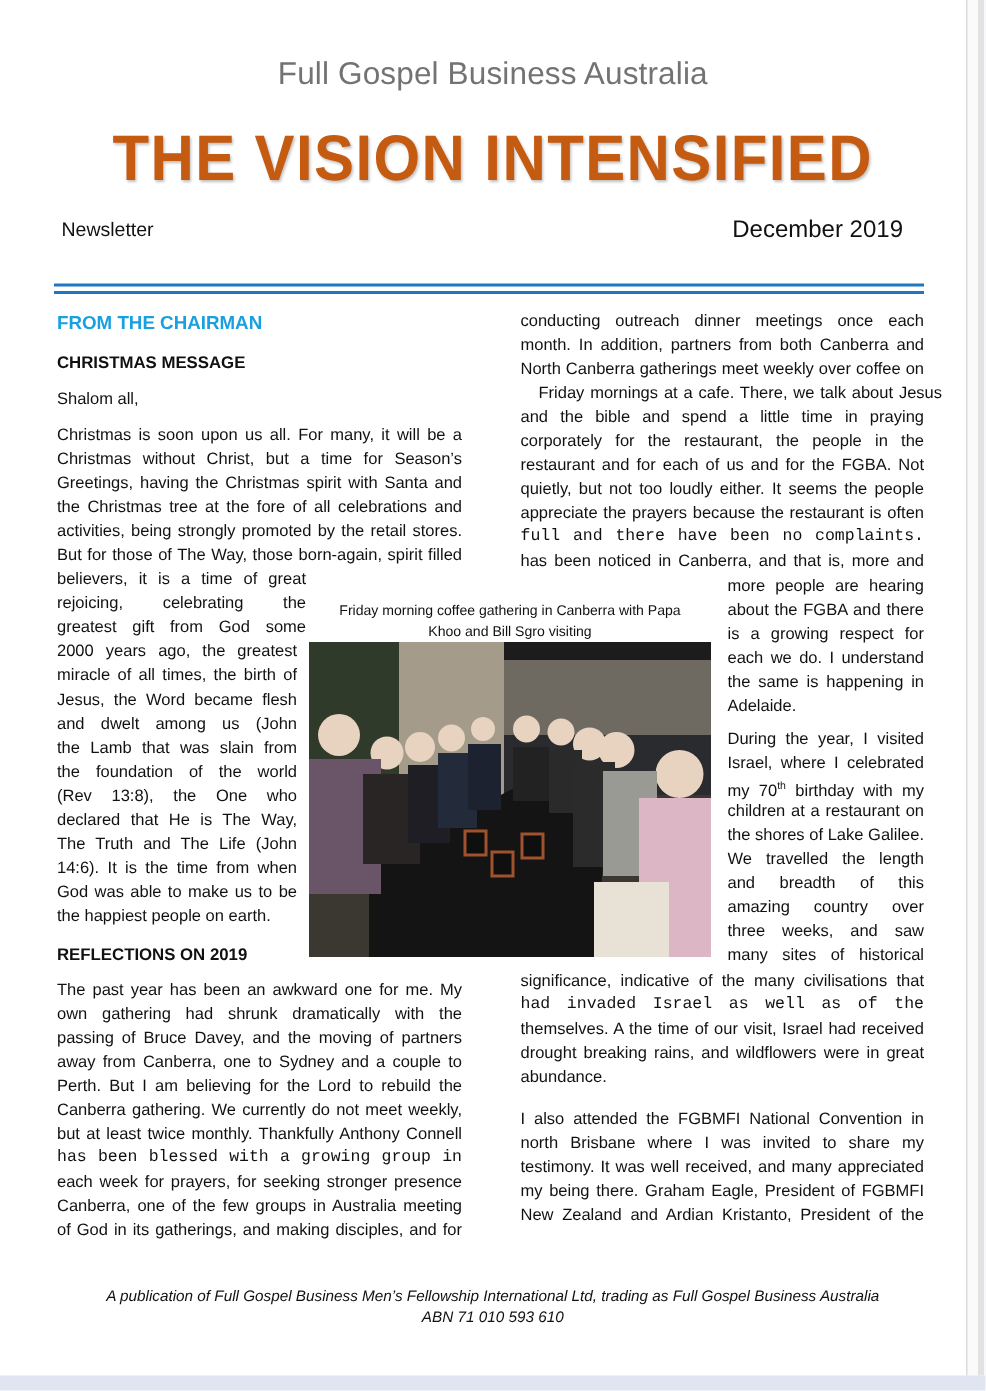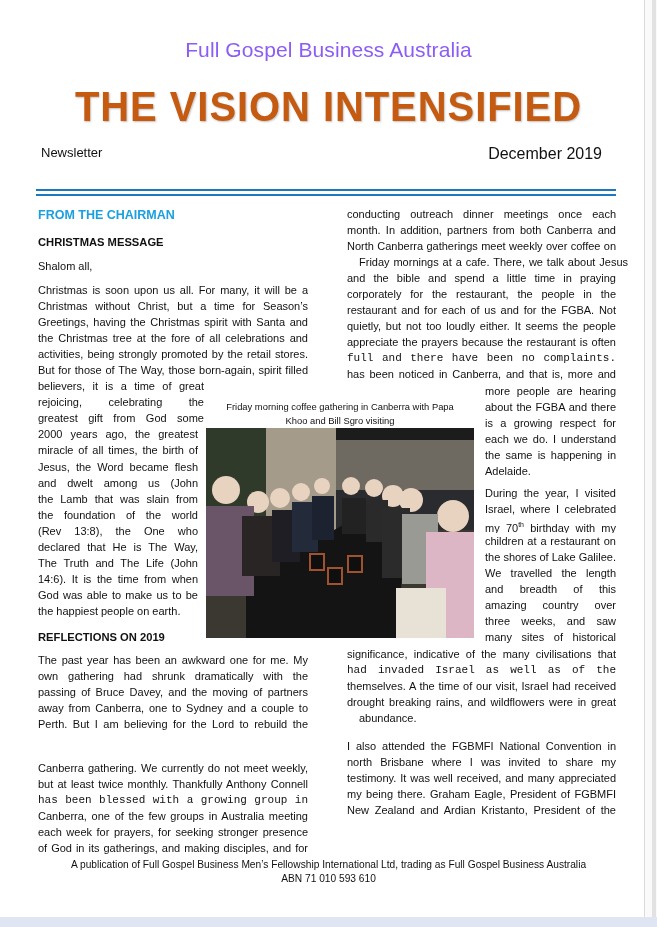--- a/index.html
+++ b/index.html
@@ -15,21 +15,21 @@
     }
     .vscroll {
       position: absolute; left: 644px; top: 0; width: 13px; height: 917px;
       background: #fafafa; border-left: 1px solid #dcdcdc;
     }
     .vscroll-thumb {
       position: absolute; right: 2px; top: 0; width: 4px; height: 917px; background: #e2e2e2;
     }
     .org {
       position: absolute; left: 0; width: 657px; top: 38px; text-align: center;
-      font-size: 21px; color: #8b5cf6; letter-spacing: 0.1px;
+      font-size: 21px; color: #737373; letter-spacing: 0.1px;
     }
     .title {
       position: absolute; left: 0; width: 657px; top: 82px; text-align: center;
       font-size: 43px; font-weight: bold; color: #c55a11; letter-spacing: 1px;
       text-shadow: 1px 1px 2px rgba(0,0,0,0.25);
       transform: scaleX(0.93); transform-origin: 328px 0;
     }
     .meta-left { position: absolute; left: 41px; top: 145px; font-size: 13px; }
     .meta-right { position: absolute; right: 42px; top: 145px; font-size: 16px; }
     .rule { position: absolute; left: 36px; width: 580px; height: 2px; background: #1f76c1; }
@@ -46,21 +46,21 @@
     .txt .ln { display: block; height: 16.05px; white-space: nowrap; }
     .caption {
       position: absolute; left: 207px; top: 400px; width: 266px; text-align: center;
       font-size: 9.4px; line-height: 14px; color: #111;
     }
     .photo {
       position: absolute; left: 206px; top: 428px; width: 268px; height: 210px; overflow: hidden;
       background: linear-gradient(180deg, #3a3a34 0%, #2a2a28 40%, #1b1b1b 100%);
     }
     .footer {
-      position: absolute; left: 0; width: 657px; text-align: center; font-size: 10.2px; line-height: 14px;
+      position: absolute; left: 0; width: 657px; text-align: center; font-size: 10.2px; line-height: 14px; font-style: italic;
     }
   </style>
 </head>
 <body>
 
 <div class="page">
 
   <div class="org">Full Gospel Business Australia</div>
   <div class="title">THE VISION INTENSIFIED</div>
   <div class="meta-left">Newsletter</div>
@@ -96,25 +96,25 @@
       <span class="ln" style="width: 160px;">the happiest people on earth.</span>
     </div>
 
   <div class="sub" style="top:631px">REFLECTIONS ON 2019</div>
   <div class="txt" id="c1b" style="left:38px; top:652px; width:270px;">
       <span class="ln" style="width: 270px; text-align: justify; text-align-last: justify; white-space: normal; overflow: hidden;">The past year has been an awkward one for me. My</span>
       <span class="ln" style="width: 270px; text-align: justify; text-align-last: justify; white-space: normal; overflow: hidden;">own gathering had shrunk dramatically with the</span>
       <span class="ln" style="width: 270px; text-align: justify; text-align-last: justify; white-space: normal; overflow: hidden;">passing of Bruce Davey, and the moving of partners</span>
       <span class="ln" style="width: 270px; text-align: justify; text-align-last: justify; white-space: normal; overflow: hidden;">away from Canberra, one to Sydney and a couple to</span>
       <span class="ln" style="width: 270px; text-align: justify; text-align-last: justify; white-space: normal; overflow: hidden;">Perth. But I am believing for the Lord to rebuild the</span>
-      <span class="ln" style="width: 270px; text-align: justify; text-align-last: justify; white-space: normal; overflow: hidden; margin-top: 28px;">Canberra gathering. We currently do not meet weekly,</span>
+      <span class="ln" style="width: 270px; text-align: justify; text-align-last: justify; white-space: normal; overflow: hidden;">Canberra gathering. We currently do not meet weekly,</span>
       <span class="ln" style="width: 270px; text-align: justify; text-align-last: justify; white-space: normal; overflow: hidden;">but at least twice monthly. Thankfully Anthony Connell</span>
       <span class="ln" style="width: 270px; text-align: justify; text-align-last: justify; white-space: normal; overflow: hidden; font-family: Liberation Mono, monospace;">has been blessed with a growing group in North</span>
+      <span class="ln" style="width: 270px; text-align: justify; text-align-last: justify; white-space: normal; overflow: hidden;">each week for prayers, for seeking stronger presence</span>
       <span class="ln" style="width: 270px; text-align: justify; text-align-last: justify; white-space: normal; overflow: hidden;">Canberra, one of the few groups in Australia meeting</span>
-      <span class="ln" style="width: 270px; text-align: justify; text-align-last: justify; white-space: normal; overflow: hidden;">each week for prayers, for seeking stronger presence</span>
       <span class="ln" style="width: 270px; text-align: justify; text-align-last: justify; white-space: normal; overflow: hidden;">of God in its gatherings, and making disciples, and for</span>
     </div>
 
   <div class="caption">
     <div>Friday morning coffee gathering in Canberra with Papa</div>
     <div>Khoo and Bill Sgro visiting</div>
   </div>
   <div class="photo">
     <svg width="268" height="210" viewBox="0 0 268 210">
       <rect x="0" y="0" width="268" height="210" fill="#3b3832"></rect>
@@ -184,21 +184,21 @@
       <span class="ln" style="width: 131px; text-align: justify; text-align-last: justify; white-space: normal; overflow: hidden;">and breadth of this</span>
       <span class="ln" style="width: 131px; text-align: justify; text-align-last: justify; white-space: normal; overflow: hidden;">amazing country over</span>
       <span class="ln" style="width: 131px; text-align: justify; text-align-last: justify; white-space: normal; overflow: hidden;">three weeks, and saw</span>
       <span class="ln" style="width: 131px; text-align: justify; text-align-last: justify; white-space: normal; overflow: hidden;">many sites of historical</span>
     </div>
   <div class="txt" id="c2c" style="left:347px; top:646px; width:269px;">
       <span class="ln" style="width: 269px; text-align: justify; text-align-last: justify; white-space: normal; overflow: hidden;">significance, indicative of the many civilisations that</span>
       <span class="ln" style="width: 269px; text-align: justify; text-align-last: justify; white-space: normal; overflow: hidden; font-family: Liberation Mono, monospace;">had invaded Israel as well as of the Jewish people</span>
       <span class="ln" style="width: 269px; text-align: justify; text-align-last: justify; white-space: normal; overflow: hidden;">themselves. A the time of our visit, Israel had received</span>
       <span class="ln" style="width: 269px; text-align: justify; text-align-last: justify; white-space: normal; overflow: hidden;">drought breaking rains, and wildflowers were in great</span>
-      <span class="ln" style="width: 269px; margin-left: 12px;">abundance.</span>
+      <span class="ln" style="width: 269px;">abundance.</span>
     </div>
   <div class="txt" id="c2d" style="left:347px; top:738px; width:269px;">
       <span class="ln" style="width: 269px; text-align: justify; text-align-last: justify; white-space: normal; overflow: hidden;">I also attended the FGBMFI National Convention in</span>
       <span class="ln" style="width: 269px; text-align: justify; text-align-last: justify; white-space: normal; overflow: hidden;">north Brisbane where I was invited to share my</span>
       <span class="ln" style="width: 269px; text-align: justify; text-align-last: justify; white-space: normal; overflow: hidden;">testimony. It was well received, and many appreciated</span>
       <span class="ln" style="width: 269px; text-align: justify; text-align-last: justify; white-space: normal; overflow: hidden;">my being there. Graham Eagle, President of FGBMFI in</span>
       <span class="ln" style="width: 269px; text-align: justify; text-align-last: justify; white-space: normal; overflow: hidden;">New Zealand and Ardian Kristanto, President of the</span>
     </div>
 
   <div class="footer" style="top:858px;">A publication of Full Gospel Business Men’s Fellowship International Ltd, trading as Full Gospel Business Australia</div>

